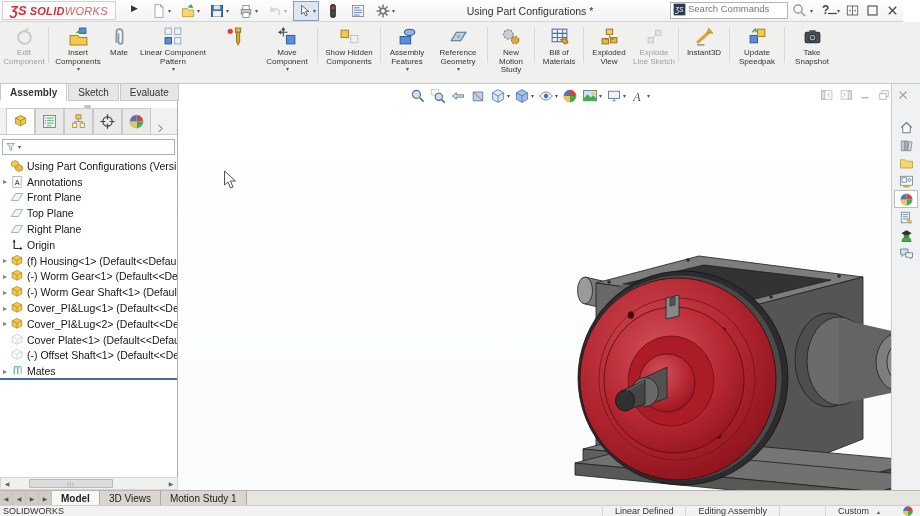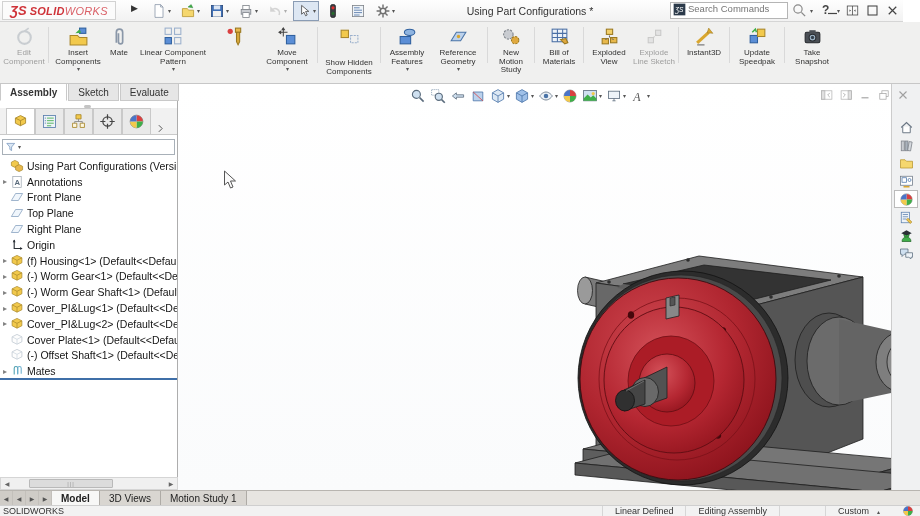--- a/index.html
+++ b/index.html
@@ -295,21 +295,21 @@
         <svg viewBox="0 0 20 20">
           <rect x="9" y="9" width="8" height="8" fill="#5b8ed6" stroke="#2e5f9e"></rect>
           <path d="M6 2v8M2 6h8" stroke="#444"></path>
           <path d="M6 1l2 3H4zM1 6l3-2v4z" fill="#444"></path>
         </svg>
       </span>
       <div class="rlabel">Move Component</div>
       <span class="caret">▾</span>
     </div>
     <div class="rsep"></div>
-    <div class="rbtn" style="width: 58px; gap: 10px;">
+    <div class="rbtn" style="width: 58px;">
       <span class="icon">
         <svg viewBox="0 0 20 20">
           <rect x="2" y="4" width="7" height="7" fill="#f2c94c" stroke="#a8862a"></rect>
           <rect x="11" y="9" width="7" height="7" fill="none" stroke="#9ab0cc" stroke-dasharray="2 1"></rect>
         </svg>
       </span>
       <div class="rlabel">Show Hidden Components</div>
     </div>
     <div class="rsep"></div>
     <div class="rbtn" style="width: 48px;">

